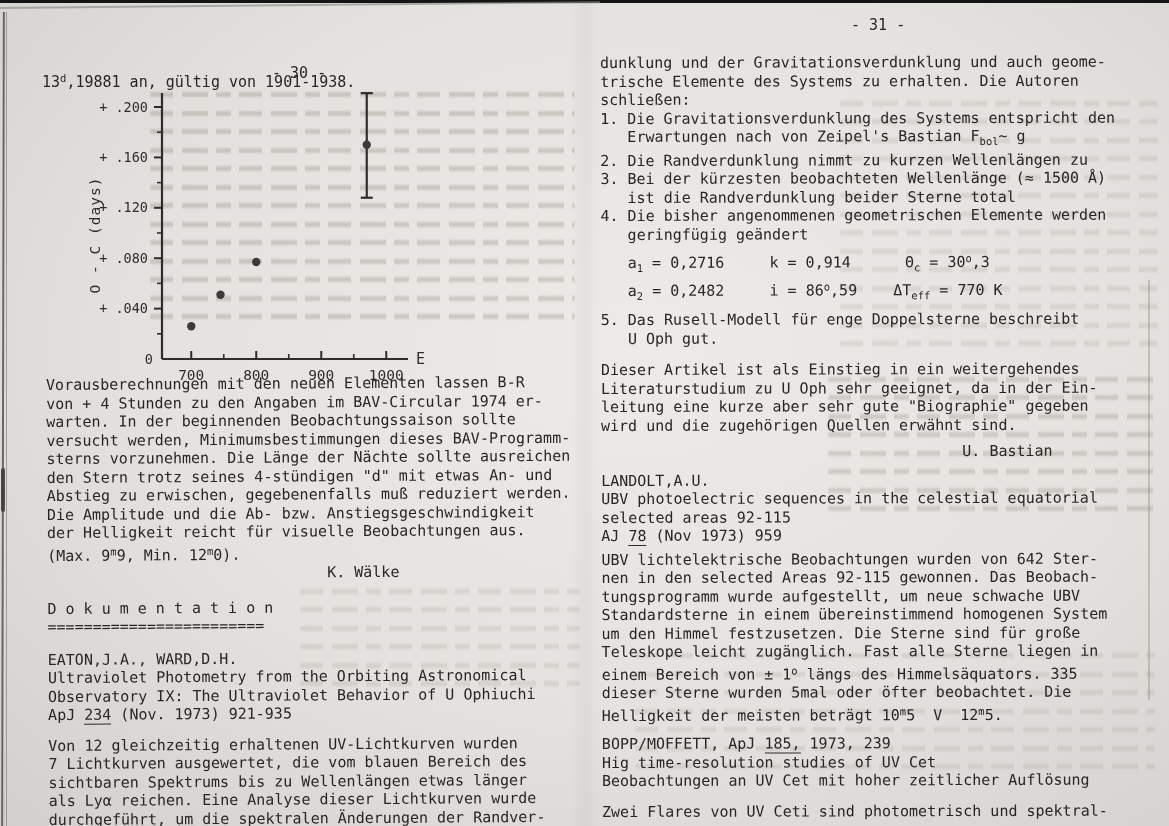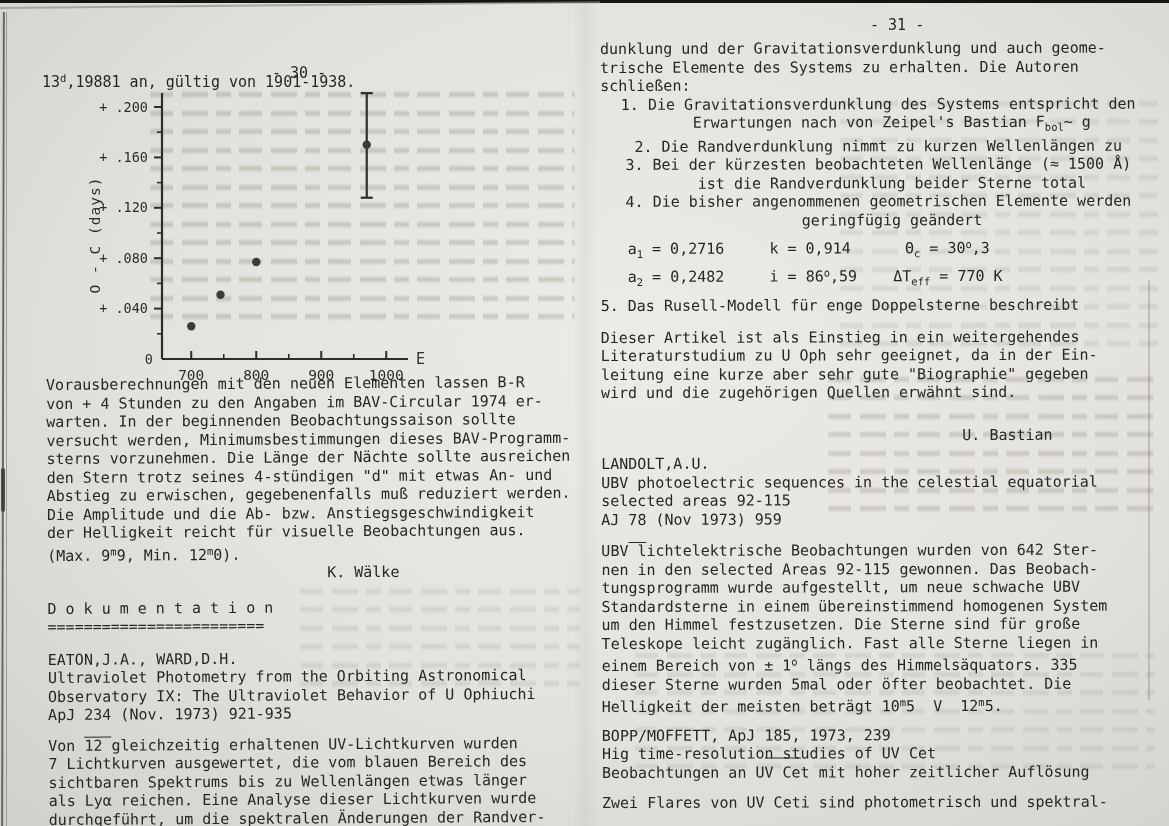--- a/index.html
+++ b/index.html
@@ -7,21 +7,21 @@
     width:1169px;height:826px;position:relative;overflow:hidden;
     background:radial-gradient(ellipse at 55% 42%, #edebe7 0%, #e4e2de 55%, #d2d0cc 100%);
     font-family:"DejaVu Sans Mono","Liberation Mono",monospace;
     color:#272624;
   }
   .tflow{position:absolute;}
   .tline{white-space:pre;line-height:var(--lh,18.5px);font-size:15px;letter-spacing:0px;}
   .block{margin:0;}
   sup.s,span.sup{font-size:10.5px;vertical-align:5px;}
   span.sub{font-size:10.5px;vertical-align:-4px;}
-  span.u{border-bottom:1.6px solid #2b2a28;padding-bottom:13px;}
+  span.u{border-bottom:1.6px solid #2b2a28;padding-bottom:0px;}
   .pagenum{position:absolute;font-size:15px;white-space:pre;}
   
   .artifact{position:absolute;pointer-events:none;}
   #top-bar{left:0;top:0;width:1169px;height:3px;background:#141414;}
   #top-line2{left:0;top:7px;width:600px;height:1.5px;background:#8a8a88;opacity:.65;transform:rotate(-0.55deg);transform-origin:left top;}
   #edge-l1{left:2px;top:12px;width:2px;height:814px;background:#4c4b49;opacity:.8;transform:rotate(0.12deg);filter:blur(.3px);}
   #edge-l2{left:6px;top:12px;width:1px;height:814px;background:#6d6c6a;opacity:.55;}
   #edge-kink{left:1px;top:468px;width:4px;height:44px;background:#3a3937;border-radius:2px;filter:blur(.6px);opacity:.85;}
   #edge-r{left:1148px;top:280px;width:1.5px;height:420px;background:#a09b93;opacity:.5;filter:blur(.3px);}
   #gutter{left:572px;top:0;width:26px;height:826px;background:linear-gradient(90deg,rgba(0,0,0,0) 0%,rgba(0,0,0,0.035) 50%,rgba(0,0,0,0) 100%);}
@@ -51,21 +51,21 @@
 <div class="artifact" id="edge-r"></div>
 <div class="artifact" id="gutter"></div>
 
 <div class="bleed" style="left:150px;top:88px;width:425px;height:242px;opacity:.48;"></div>
 <div class="bleed" style="left:300px;top:585px;width:280px;height:112px;opacity:.26;"></div>
 <div class="bleed" style="left:840px;top:95px;width:318px;height:262px;opacity:.26;"></div>
 <div class="bleed" style="left:828px;top:372px;width:330px;height:150px;opacity:.42;"></div>
 <div class="bleed" style="left:635px;top:652px;width:520px;height:128px;opacity:.24;"></div>
 
 <div class="pagenum" style="left:272px;top:20px;margin-top:44px;">- 30 -</div>
-<div class="pagenum" style="left:870px;top:16px;">- 31 -</div>
+<div class="pagenum" style="left:851px;top:16px;">- 31 -</div>
 
 <div class="tflow" id="intro-flow">
     <div class="block" style="margin-top: 0px;">
       <div class="tline"><span>13</span><span class="sup">d</span><span>,19881 an, gültig von 1901-1938.</span></div>
     </div>
   </div>
 
 <div id="chart-wrap">
   <svg id="oc-chart" width="382" height="306">
       <line x1="84" y1="8" x2="84" y2="274" stroke="#2e2d2b" stroke-width="2.2"></line>
@@ -138,57 +138,58 @@
     <div class="block" style="margin-top: 12px;">
       <div class="tline"><span>Von 12 gleichzeitig erhaltenen UV-Lichtkurven wurden</span></div>
       <div class="tline"><span>7 Lichtkurven ausgewertet, die vom blauen Bereich des</span></div>
       <div class="tline"><span>sichtbaren Spektrums bis zu Wellenlängen etwas länger</span></div>
       <div class="tline"><span>als Lyα reichen. Eine Analyse dieser Lichtkurven wurde</span></div>
       <div class="tline"><span>durchgeführt, um die spektralen Änderungen der Randver-</span></div>
     </div>
   </div>
 
 <div class="tflow" id="right-flow">
-    <div class="block" style="margin-top: 2px;">
+    <div class="block" style="margin-top: 16px;">
       <div class="tline"><span>dunklung und der Gravitationsverdunklung und auch geome-</span></div>
       <div class="tline"><span>trische Elemente des Systems zu erhalten. Die Autoren</span></div>
       <div class="tline"><span>schließen:</span></div>
     </div>
-    <div class="block" style="margin-top: 0px; text-align: center;">
+    <div class="block" style="margin-top: 0px;">
       <div class="tline"><span>1. Die Gravitationsverdunklung des Systems entspricht den</span></div>
       <div class="tline"><span>   Erwartungen nach von Zeipel's Bastian F</span><span class="sub">bol</span><span>~ g</span></div>
       <div class="tline"><span>2. Die Randverdunklung nimmt zu kurzen Wellenlängen zu</span></div>
       <div class="tline"><span>3. Bei der kürzesten beobachteten Wellenlänge (≈ 1500 Å)</span></div>
       <div class="tline"><span>   ist die Randverdunklung beider Sterne total</span></div>
       <div class="tline"><span>4. Die bisher angenommenen geometrischen Elemente werden</span></div>
       <div class="tline"><span>   geringfügig geändert</span></div>
     </div>
     <div class="block" style="margin-top: 6px;">
       <div class="tline"><span>   a</span><span class="sub">1</span><span> = 0,2716     k = 0,914      Θ</span><span class="sub">c</span><span> = 30</span><span class="sup">o</span><span>,3</span></div>
       <div class="tline"><span>   a</span><span class="sub">2</span><span> = 0,2482     i = 86</span><span class="sup">o</span><span>,59    ΔT</span><span class="sub">eff</span><span> = 770 K</span></div>
     </div>
     <div class="block" style="margin-top: 6px;">
       <div class="tline"><span>5. Das Rusell-Modell für enge Doppelsterne beschreibt</span></div>
+      <div class="tline"><span>   U Oph gut.</span></div>
     </div>
     <div class="block" style="margin-top: 13px;">
       <div class="tline"><span>Dieser Artikel ist als Einstieg in ein weitergehendes</span></div>
       <div class="tline"><span>Literaturstudium zu U Oph sehr geeignet, da in der Ein-</span></div>
       <div class="tline"><span>leitung eine kurze aber sehr gute "Biographie" gegeben</span></div>
       <div class="tline"><span>wird und die zugehörigen Quellen erwähnt sind.</span></div>
     </div>
-    <div class="block" style="margin-top: 24px;">
+    <div class="block" style="margin-top: 8px;">
       <div class="tline"><span>                                        U. Bastian</span></div>
     </div>
     <div class="block" style="margin-top: 10px;">
       <div class="tline"><span>LANDOLT,A.U.</span></div>
       <div class="tline"><span>UBV photoelectric sequences in the celestial equatorial</span></div>
       <div class="tline"><span>selected areas 92-115</span></div>
       <div class="tline"><span>AJ </span><span class="u">78</span><span> (Nov 1973) 959</span></div>
     </div>
-    <div class="block" style="margin-top: 13px;">
+    <div class="block" style="margin-top: 5px;">
       <div class="tline"><span>UBV lichtelektrische Beobachtungen wurden von 642 Ster-</span></div>
       <div class="tline"><span>nen in den selected Areas 92-115 gewonnen. Das Beobach-</span></div>
       <div class="tline"><span>tungsprogramm wurde aufgestellt, um neue schwache UBV</span></div>
       <div class="tline"><span>Standardsterne in einem übereinstimmend homogenen System</span></div>
       <div class="tline"><span>um den Himmel festzusetzen. Die Sterne sind für große</span></div>
       <div class="tline"><span>Teleskope leicht zugänglich. Fast alle Sterne liegen in</span></div>
       <div class="tline"><span>einem Bereich von ± 1</span><span class="sup">o</span><span> längs des Himmelsäquators. 335</span></div>
       <div class="tline"><span>dieser Sterne wurden 5mal oder öfter beobachtet. Die</span></div>
       <div class="tline"><span>Helligkeit der meisten beträgt 10</span><span class="sup">m</span><span>5  V  12</span><span class="sup">m</span><span>5.</span></div>
     </div>

